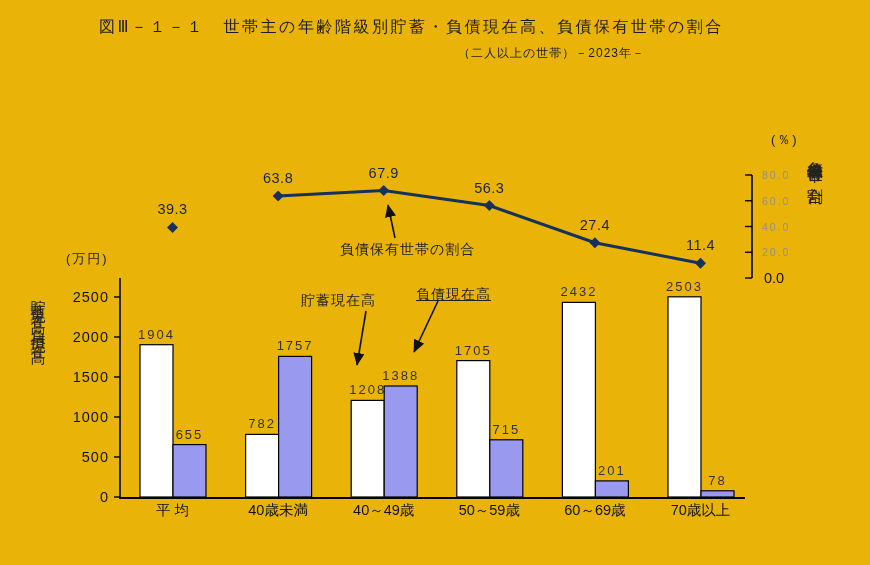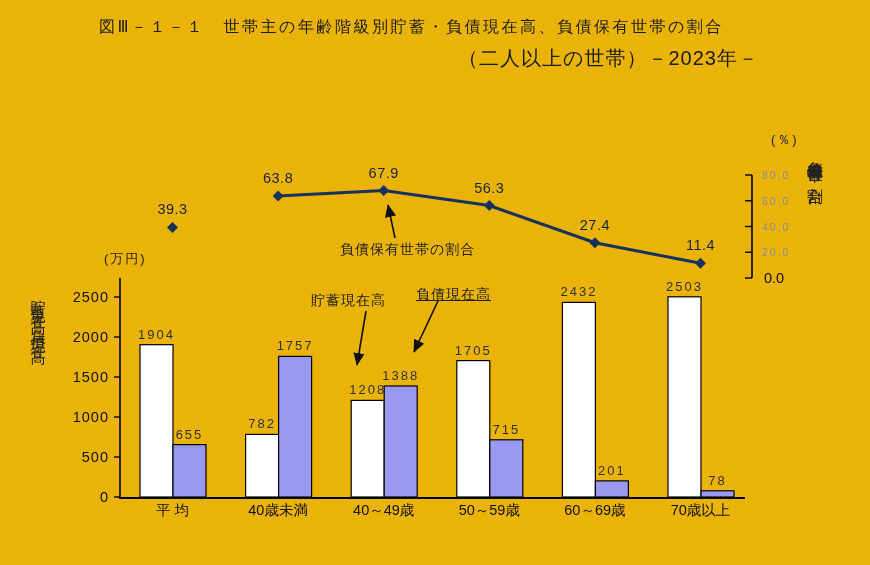--- a/index.html
+++ b/index.html
@@ -1,38 +1,38 @@
 <!DOCTYPE html>
 <html><head>
 <meta charset="utf-8">
 <style>
   html,body{margin:0;padding:0;background:#fff;}
   .stage{position:relative;width:870px;height:565px;background:#eab308;overflow:hidden;
          font-family:"Liberation Sans","DejaVu Sans",sans-serif;color:#1c1c1c;}
   .abs{position:absolute;}
   .title-line{font-size:16px;letter-spacing:2.5px;color:#1c1c1c;white-space:nowrap;}
-  .title-line2{font-size:20px;letter-spacing:1px;color:#1c1c1c;white-space:nowrap;}
+  .title-line2{font-size:12px;letter-spacing:1px;color:#1c1c1c;white-space:nowrap;}
   .unit{font-size:13px;letter-spacing:2px;color:#222;white-space:nowrap;}
   .v-title{writing-mode:vertical-rl;text-orientation:upright;font-size:15px;letter-spacing:5px;
            color:#222;white-space:nowrap;}
   .v-title-r{writing-mode:vertical-rl;text-orientation:upright;font-size:16px;letter-spacing:1px;
            color:#222;white-space:nowrap;}
   .anno{font-size:14px;color:#222;white-space:nowrap;letter-spacing:1px;}
   svg{position:absolute;left:0;top:0;}
   svg text{font-family:"Liberation Sans","DejaVu Sans",sans-serif;}
 </style>
 </head>
 <body>
 
 <div class="stage">
 
   <div class="abs title-line" style="left:99px;top:17px;">図Ⅲ－１－１　世帯主の年齢階級別貯蓄・負債現在高、負債保有世帯の割合</div>
   <div class="abs title-line2" style="left:458px;top:45px;">（二人以上の世帯）－2023年－</div>
 
-  <div class="abs unit" style="left:66px;top:250px;margin-left:38px;">(万円)</div>
+  <div class="abs unit" style="left:66px;top:250px;">(万円)</div>
   <div class="abs unit" style="left:771px;top:131px;">(％)</div>
 
   <div class="abs v-title" style="left:28px;top:287px;">貯蓄現在高・負債現在高</div>
   <div class="abs v-title-r" style="left:804px;top:149px;">負債保有世帯の割合</div>
 
   <svg id="chart-svg" width="870" height="565" viewBox="0 0 870 565">
       <defs>
         <marker id="ah" markerWidth="10" markerHeight="8" refX="7.5" refY="3.5" orient="auto">
           <path d="M0,0 L8,3.5 L0,7 Z" fill="#111"></path>
         </marker>
@@ -104,15 +104,15 @@
       <polygon points="594.9,237.2 600.4,242.7 594.9,248.2 589.4,242.7" fill="#16325c"></polygon>
       <text x="594.9" y="229.7" text-anchor="middle" font-size="14.5" fill="#17233f" letter-spacing="0.5">27.4</text>
       <polygon points="700.5,257.8 706,263.3 700.5,268.8 695,263.3" fill="#16325c"></polygon>
       <text x="700.5" y="250.3" text-anchor="middle" font-size="14.5" fill="#17233f" letter-spacing="0.5">11.4</text>
       <line x1="395" y1="238" x2="388" y2="205" stroke="#111" stroke-width="1.6" marker-end="url(#ah)"></line>
       <line x1="366" y1="311" x2="357" y2="365" stroke="#111" stroke-width="1.6" marker-end="url(#ah)"></line>
       <line x1="438" y1="301" x2="414" y2="352" stroke="#111" stroke-width="1.6" marker-end="url(#ah)"></line>
     </svg>
 
   <div class="abs anno" style="left:340px;top:241px;">負債保有世帯の割合</div>
-  <div class="abs anno" style="left:311px;top:292px;">貯蓄現在高</div>
+  <div class="abs anno" style="left:301px;top:292px;">貯蓄現在高</div>
   <div class="abs anno" style="left:416px;top:286px;text-decoration:underline;">負債現在高</div>
 </div>
 
 </body></html>

